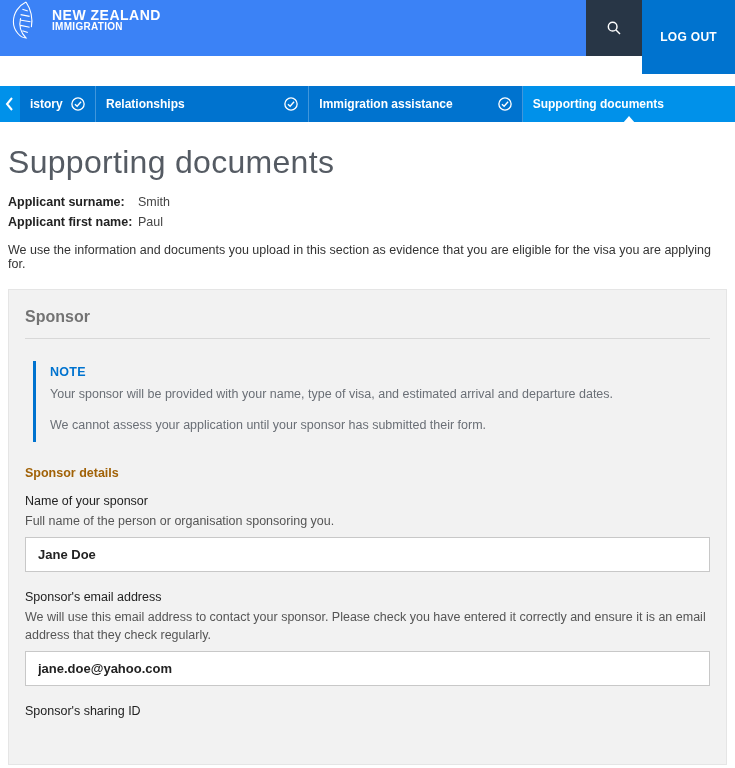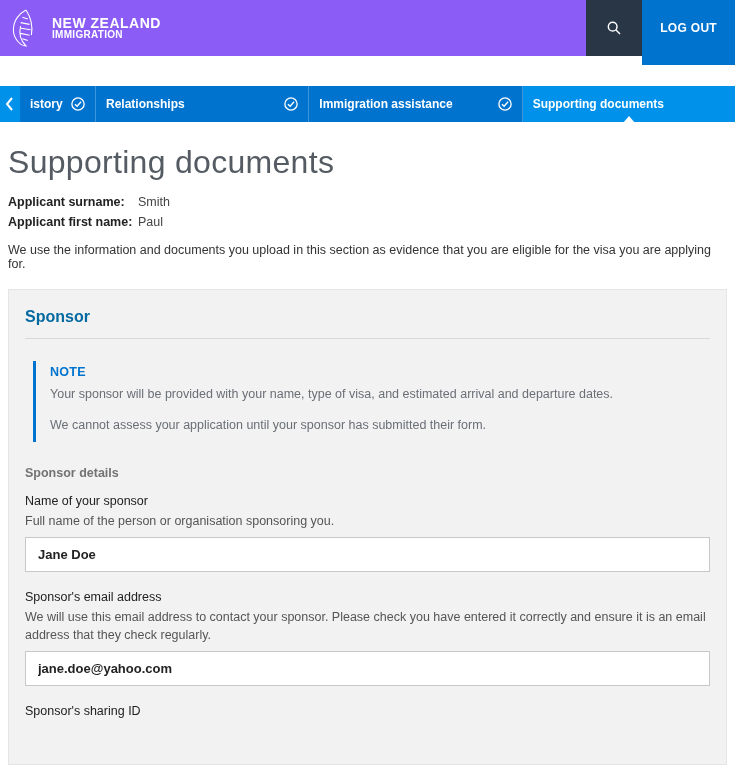--- a/index.html
+++ b/index.html
@@ -1,18 +1,18 @@
 <!DOCTYPE html>
 <html><head>
 <meta charset="utf-8">
 <style>
   * { box-sizing: border-box; margin: 0; padding: 0; }
   body { font-family: "Segoe UI", Arial, sans-serif; font-size: 13px; color: #333; background: #fff; width: 735px; }
   
-  .header { background: #8b5cf6; height: 56px; display: flex; align-items: center; padding: 0 0 0 8px; }
+  .header { background: #3b82f6; height: 56px; display: flex; align-items: flex-start; padding: 0 0 0 8px; }
   .logo-wrap { display: flex; align-items: center; gap: 8px; flex: 1; }
   .fern { width: 36px; height: 40px; }
   .logo-text { color: #fff; font-size: 14px; font-weight: 700; letter-spacing: 0.5px; line-height: 1; }
   .logo-text .sub { font-size: 10px; font-weight: 600; letter-spacing: 0.3px; }
   .search-btn { width: 56px; height: 56px; background: #283646; display: flex; align-items: center; justify-content: center; cursor: pointer; }
   .search-btn svg { width: 16px; height: 16px; stroke: #fff; }
   .logout-btn { background: #0073cf; color: #fff; font-weight: 700; font-size: 12px; height: 74px; padding: 0 18px; display: flex; align-items: center; cursor: pointer; letter-spacing: 0.3px; }
 
   .tabs { display: flex; margin-top: 30px; }
   .tab-back { width: 20px; background: #0091ea; display: flex; align-items: center; justify-content: center; cursor: pointer; height: 36px; }
@@ -26,29 +26,29 @@
   .tab.active::after { content: ""; position: absolute; bottom: -1px; left: 50%; transform: translateX(-50%); border-left: 6px solid transparent; border-right: 6px solid transparent; border-bottom: 7px solid #fff; }
 
   .content { padding: 22px 8px 0 8px; }
   h1 { font-size: 32px; font-weight: 300; color: #555b63; margin-bottom: 14px; letter-spacing: 0.3px; }
   .appl-row { display: flex; margin-bottom: 6px; font-size: 12.5px; }
   .appl-row .lbl { width: 130px; font-weight: 700; color: #222; }
   .appl-row .val { color: #444; }
   .intro { margin-top: 14px; font-size: 12.5px; color: #333; }
 
   .panel { background: #f2f2f2; border: 1px solid #e5e5e5; margin-top: 18px; padding: 18px 16px 28px 16px; }
-  .panel h2 { font-size: 16px; font-weight: 700; color: #0369a1; padding-bottom: 12px; border-bottom: 1px solid #d8d8d8; margin-bottom: 22px; }
+  .panel h2 { font-size: 16px; font-weight: 700; color: #737373; padding-bottom: 12px; border-bottom: 1px solid #d8d8d8; margin-bottom: 22px; }
 
   .note { border-left: 3px solid #0073cf; padding: 4px 10px 6px 14px; margin: 0 8px 24px 8px; }
   .note-title { color: #0073cf; font-weight: 700; font-size: 12.5px; margin-bottom: 6px; letter-spacing: 0.3px; }
   .note p { font-size: 12.5px; color: #6a6f76; line-height: 1.55; margin-bottom: 12px; }
   .note p:last-child { margin-bottom: 0; }
 
   .field-block { padding: 0 0 0 0; }
-  .section-label { font-weight: 700; font-size: 12.5px; color: #737373; margin-bottom: 14px; }
+  .section-label { font-weight: 700; font-size: 12.5px; color: #a16207; margin-bottom: 14px; }
   .field { margin-bottom: 18px; }
   .field-label { font-weight: 400; font-size: 12.5px; color: #222; margin-bottom: 4px; }
   .field-help { font-size: 12.5px; color: #555; margin-bottom: 6px; line-height: 1.5; }
   .field input { width: 100%; border: 1px solid #c8c8c8; padding: 9px 12px; font-size: 13px; font-weight: 700; color: #222; font-family: inherit; background: #fff; }
 </style>
 </head>
 <body>
 
 <div class="header">
   <div class="logo-wrap">

